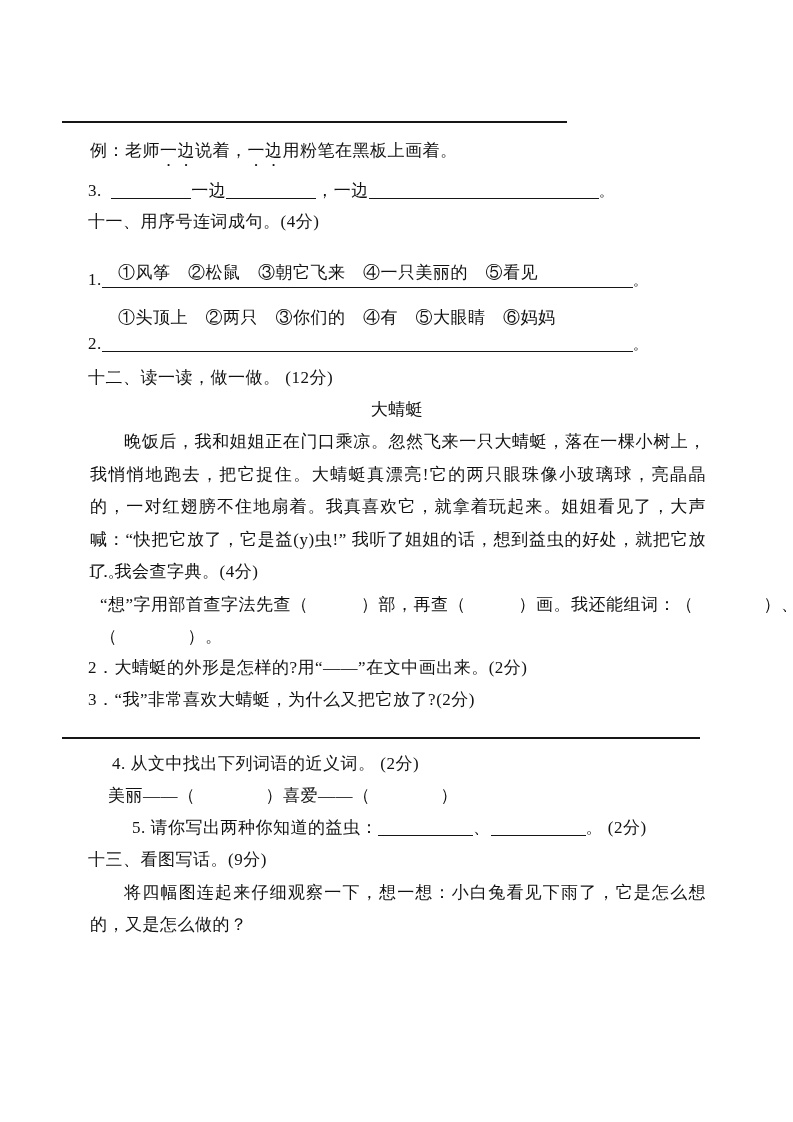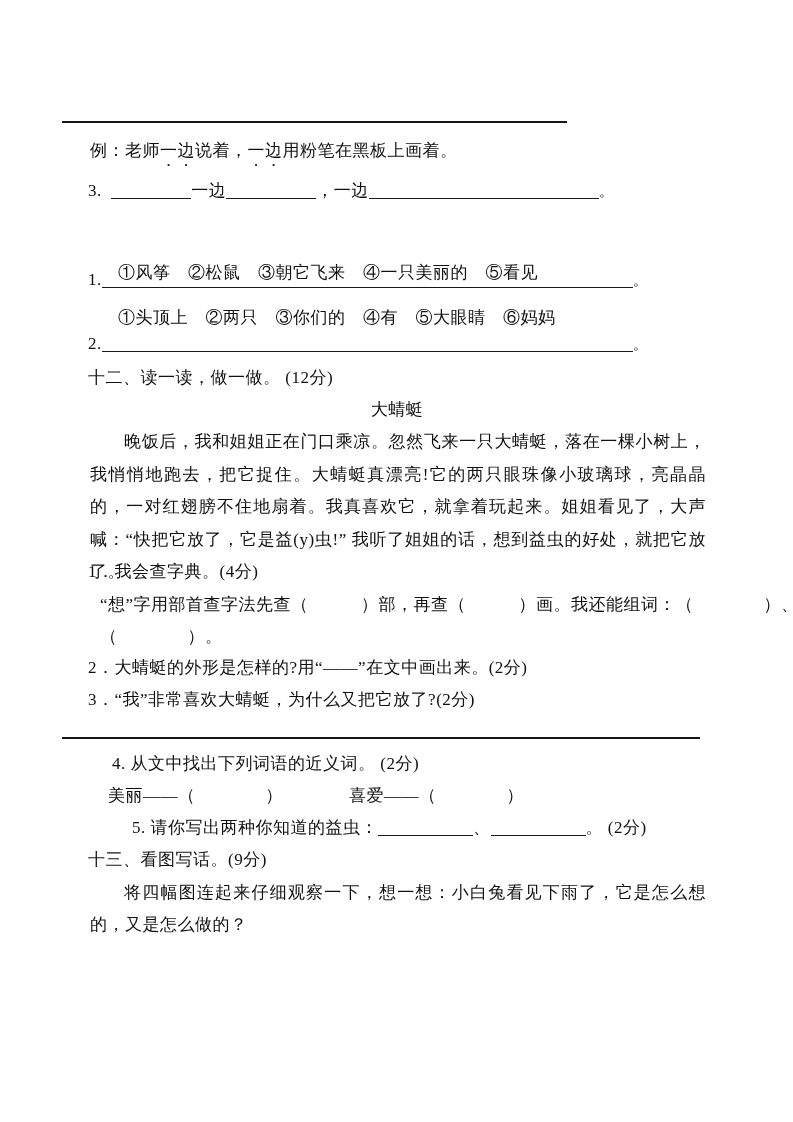--- a/index.html
+++ b/index.html
@@ -22,33 +22,34 @@
   .b95{width:95px;}
   .emph{
     -webkit-text-emphasis:filled dot;
     -webkit-text-emphasis-position:under left;
     text-emphasis:filled dot;
     text-emphasis-position:under left;
   }
   .flow{position:absolute;line-height:32.5px;white-space:normal;text-align:justify;text-indent:2em;letter-spacing:0.5px;}
   .centered{text-align:center;text-indent:0;}
   .smallperiod{font-size:15px;}
-  .pair2{margin-left:66px;}
+  .pair2{}
 </style>
 </head>
 <body>
 
 <div class="page">
 
   <div class="rule" style="left:62px;top:121px;width:505px;height:2px;"></div>
 
   <div class="line" style="left:90px;top:135px;"><span>例：老师</span><span class="emph">一边</span><span>说着，</span><span class="emph">一边</span><span>用粉笔在黑板上画着。</span></div>
 
   <div class="line" style="left:88px;top:175px;"><span>3.</span>&nbsp;&nbsp;<span class="blank b80"></span><span>一边</span><span class="blank b90"></span><span>，一边</span><span class="blank b230"></span><span class="smallperiod">。</span></div>
 
+  <div class="line" style="left:88px;top:206px;">十一、用序号连词成句。(4分)</div>
 
   <div class="line" style="left:118px;top:237px;margin-top:20px;">①风筝　②松鼠　③朝它飞来　④一只美丽的　⑤看见</div>
 
   <div class="line" style="left:88px;top:264px;"><span>1.</span><span class="blank b530"></span><span class="smallperiod">。</span></div>
 
   <div class="line" style="left:118px;top:302px;">①头顶上　②两只　③你们的　④有　⑤大眼睛　⑥妈妈</div>
 
   <div class="line" style="left:88px;top:328px;"><span>2.</span><span class="blank b530"></span><span class="smallperiod">。</span></div>
 
   <div class="line" style="left:88px;top:362px;">十二、读一读，做一做。 (12分)</div>

